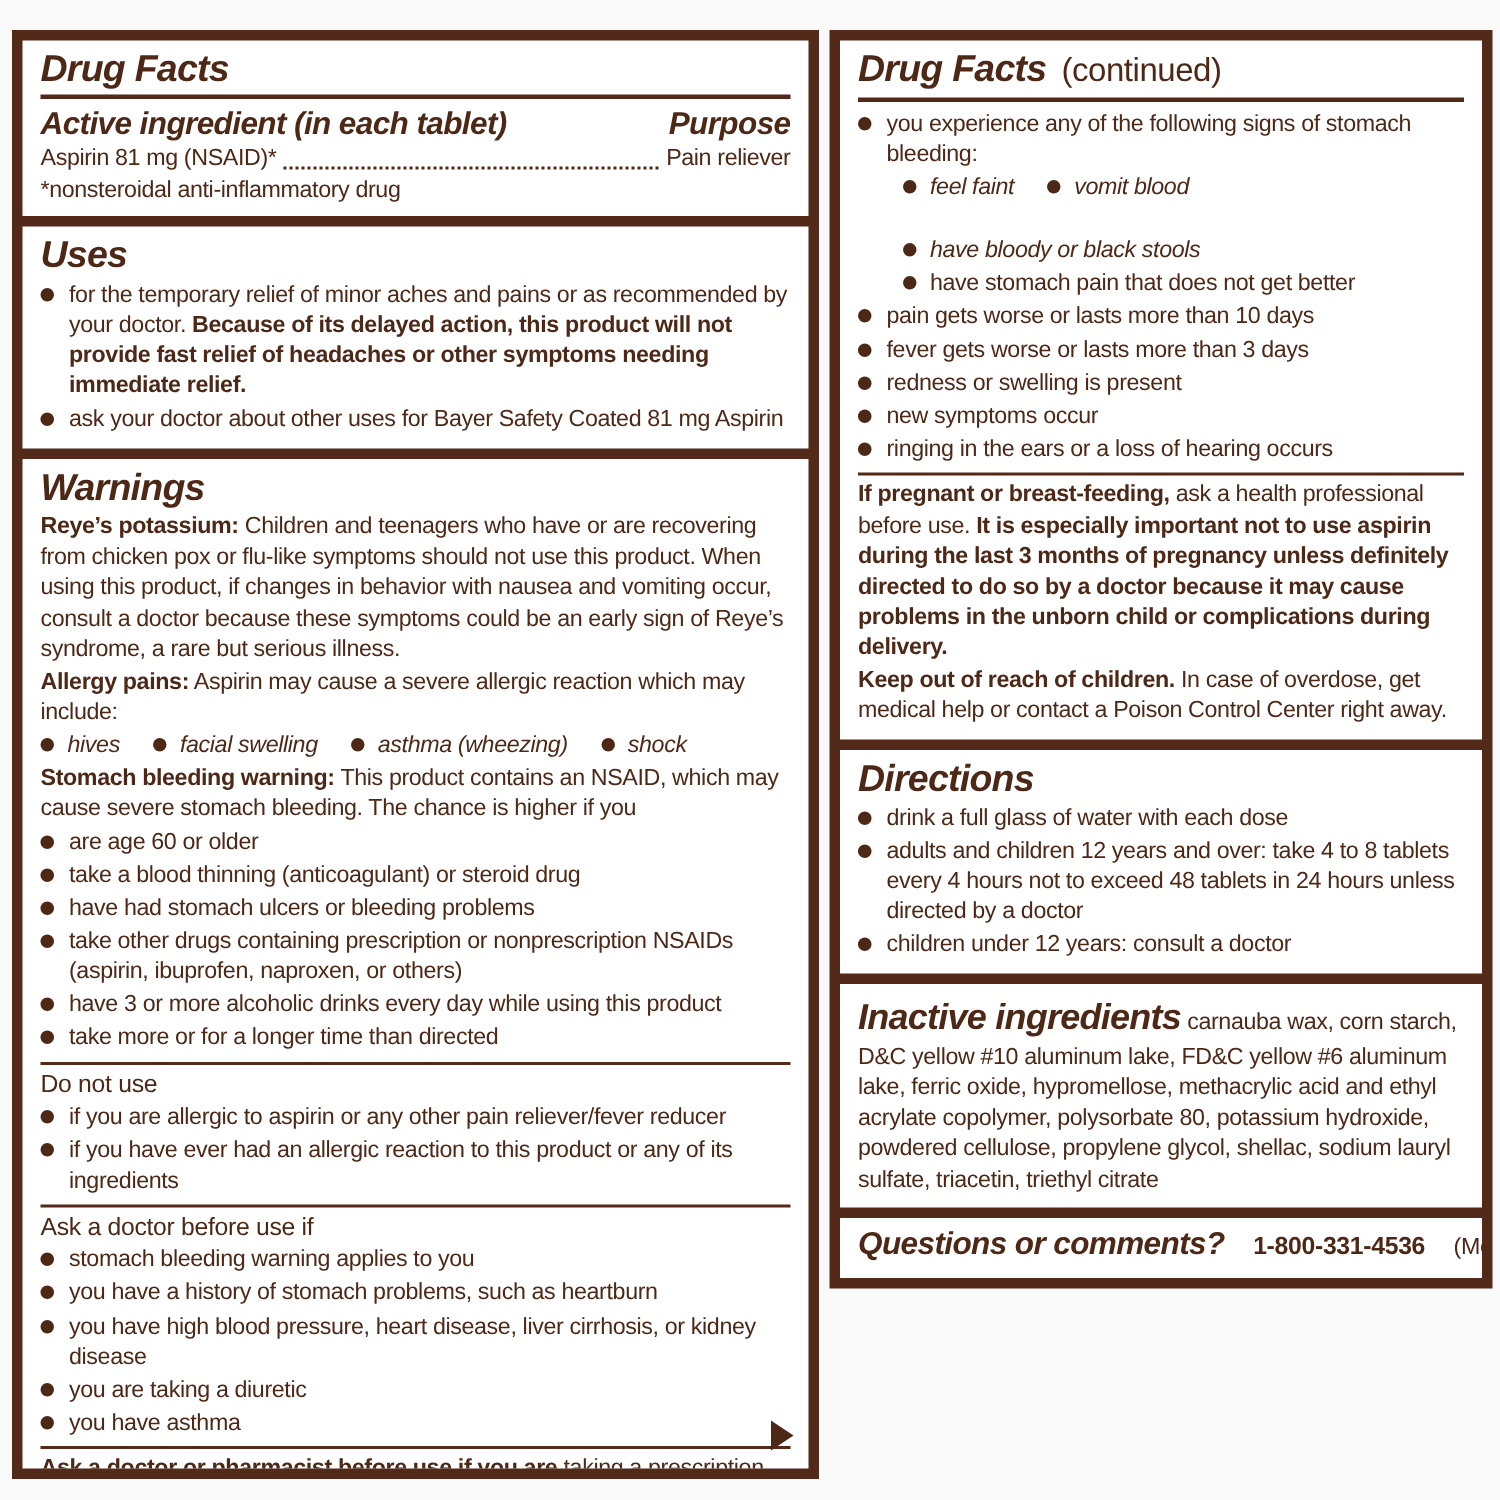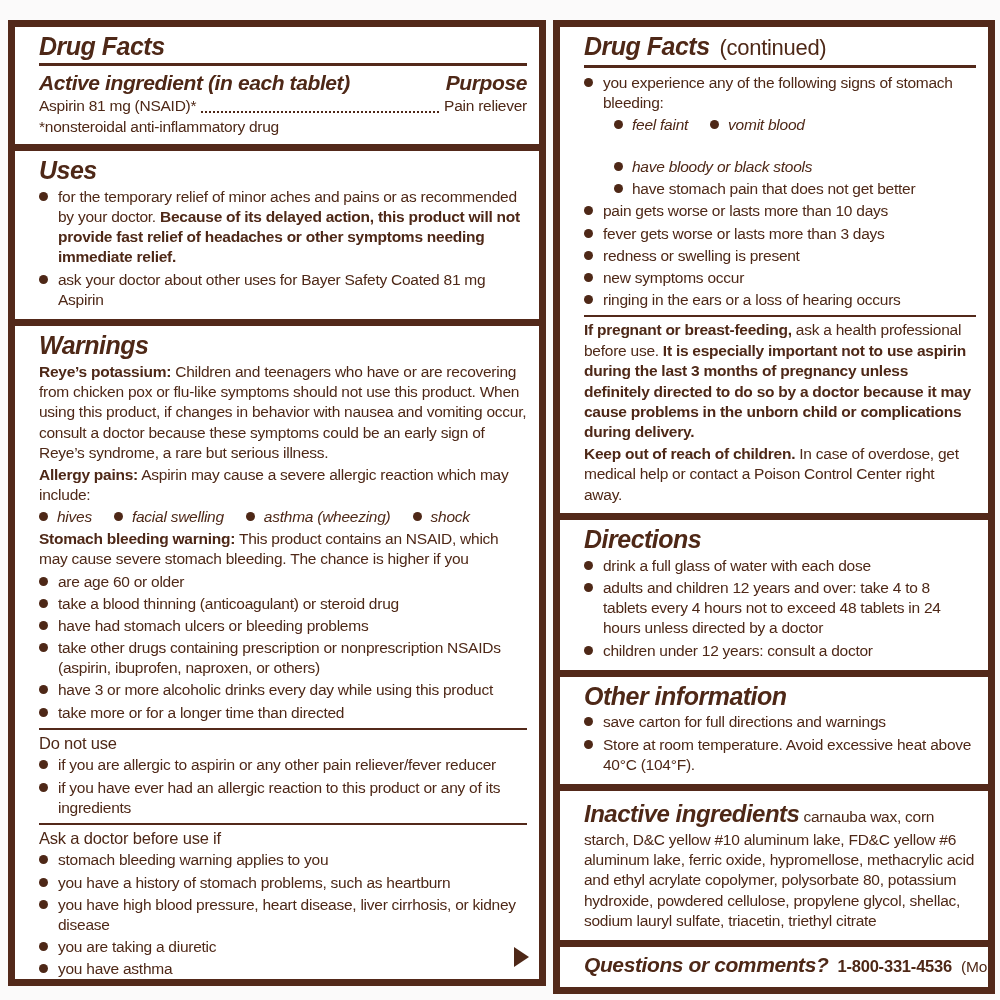--- a/index.html
+++ b/index.html
@@ -6,21 +6,21 @@
     --frame:#53291a;
     --ink:#4e2817;
   }
   *{box-sizing:border-box;}
   html,body{margin:0;padding:0;width:1000px;height:1000px;background:#fbfafa;
     font-family:"Liberation Sans",sans-serif;color:var(--ink);}
   .panel{position:absolute;background:var(--frame);padding:7px;display:flex;
     flex-direction:column;gap:7px;}
   .panel.left{left:8px;top:20px;width:538px;height:966px;}
   .panel.right{left:553px;top:20px;width:442px;}
-  .box{background:#fff;padding:4px 12px 7px 24px;overflow:hidden;}
+  .box{background:#fff;padding:4px 12px 7px 12px;overflow:hidden;}
   .box.grow{flex:1;position:relative;}
 
   .title{font-style:italic;font-weight:bold;font-size:25px;line-height:1.15;
     letter-spacing:-0.5px;margin:1px 0 2px 0;}
   .hdr-row{display:flex;align-items:baseline;gap:10px;}
   .continued{font-size:22px;font-weight:normal;font-style:normal;letter-spacing:-0.3px;}
   .colhead{font-style:italic;font-weight:bold;font-size:21px;letter-spacing:-0.4px;line-height:1.1;}
   .subhead{font-weight:normal;font-size:16.5px;letter-spacing:-0.2px;margin:3px 0 2px 0;line-height:1.25;}
 
   .body-text,p{font-size:15.5px;line-height:1.32;letter-spacing:-0.25px;margin:0;}
@@ -42,21 +42,21 @@
   .heads-row{display:flex;justify-content:space-between;align-items:baseline;margin-top:2px;}
   .leader-row{display:flex;align-items:flex-end;font-size:15.5px;letter-spacing:-0.25px;
     line-height:1.35;margin-top:2px;}
   .leader{flex:1;border-bottom:2px dotted var(--ink);margin:0 5px 4px 5px;}
 
   .arrow{position:absolute;right:10px;bottom:12px;width:0;height:0;
     border-left:15px solid var(--ink);border-top:10px solid transparent;
     border-bottom:10px solid transparent;}
 
   .inline-title{font-style:italic;font-weight:bold;font-size:24px;letter-spacing:-0.5px;}
-  .q-row{display:flex;align-items:baseline;gap:9px;white-space:nowrap;padding:2px 0 3px 0;}
+  .q-row{display:flex;align-items:baseline;gap:19px;white-space:nowrap;padding:2px 0 3px 0;}
   .q-title{font-style:italic;font-weight:bold;font-size:21px;letter-spacing:-0.4px;}
   .q-phone{font-weight:bold;font-size:16.5px;letter-spacing:-0.2px;}
   .q-hours{font-size:15.5px;letter-spacing:-0.2px;}
 
   b{font-weight:bold;}
   .mh-392{min-height:392px;}
   .mh-132{min-height:132px;}
   .mh-92{min-height:92px;}
   .mh-138{min-height:138px;}
 </style>
@@ -263,33 +263,20 @@
             <span class="dot"></span>
             <span>adults and children 12 years and over: take 4 to 8 tablets every 4 hours not to exceed 48 tablets in 24 hours unless directed by a doctor</span>
           </li>
         <li>
             <span class="dot"></span>
             <span>children under 12 years: consult a doctor</span>
           </li>
       </ul>
     </section>
 
-    <section class="box mh-92">
-      <div class="title">Other information</div>
-      <ul>
-        <li>
-            <span class="dot"></span>
-            <span>save carton for full directions and warnings</span>
-          </li>
-        <li>
-            <span class="dot"></span>
-            <span>Store at room temperature. Avoid excessive heat above 40°C (104°F).</span>
-          </li>
-      </ul>
-    </section>
 
     <section class="box mh-138">
       <p style="margin-top:3px;">
         <b class="inline-title">Inactive ingredients</b><span> carnauba wax, corn starch, D&amp;C yellow #10 aluminum lake, FD&amp;C yellow #6 aluminum lake, ferric oxide, hypromellose, methacrylic acid and ethyl acrylate copolymer, polysorbate 80, potassium hydroxide, powdered cellulose, propylene glycol, shellac, sodium lauryl sulfate, triacetin, triethyl citrate</span>
       </p>
     </section>
 
     <section class="box">
       <div class="q-row">
         <span class="q-title">Questions or comments?</span>

